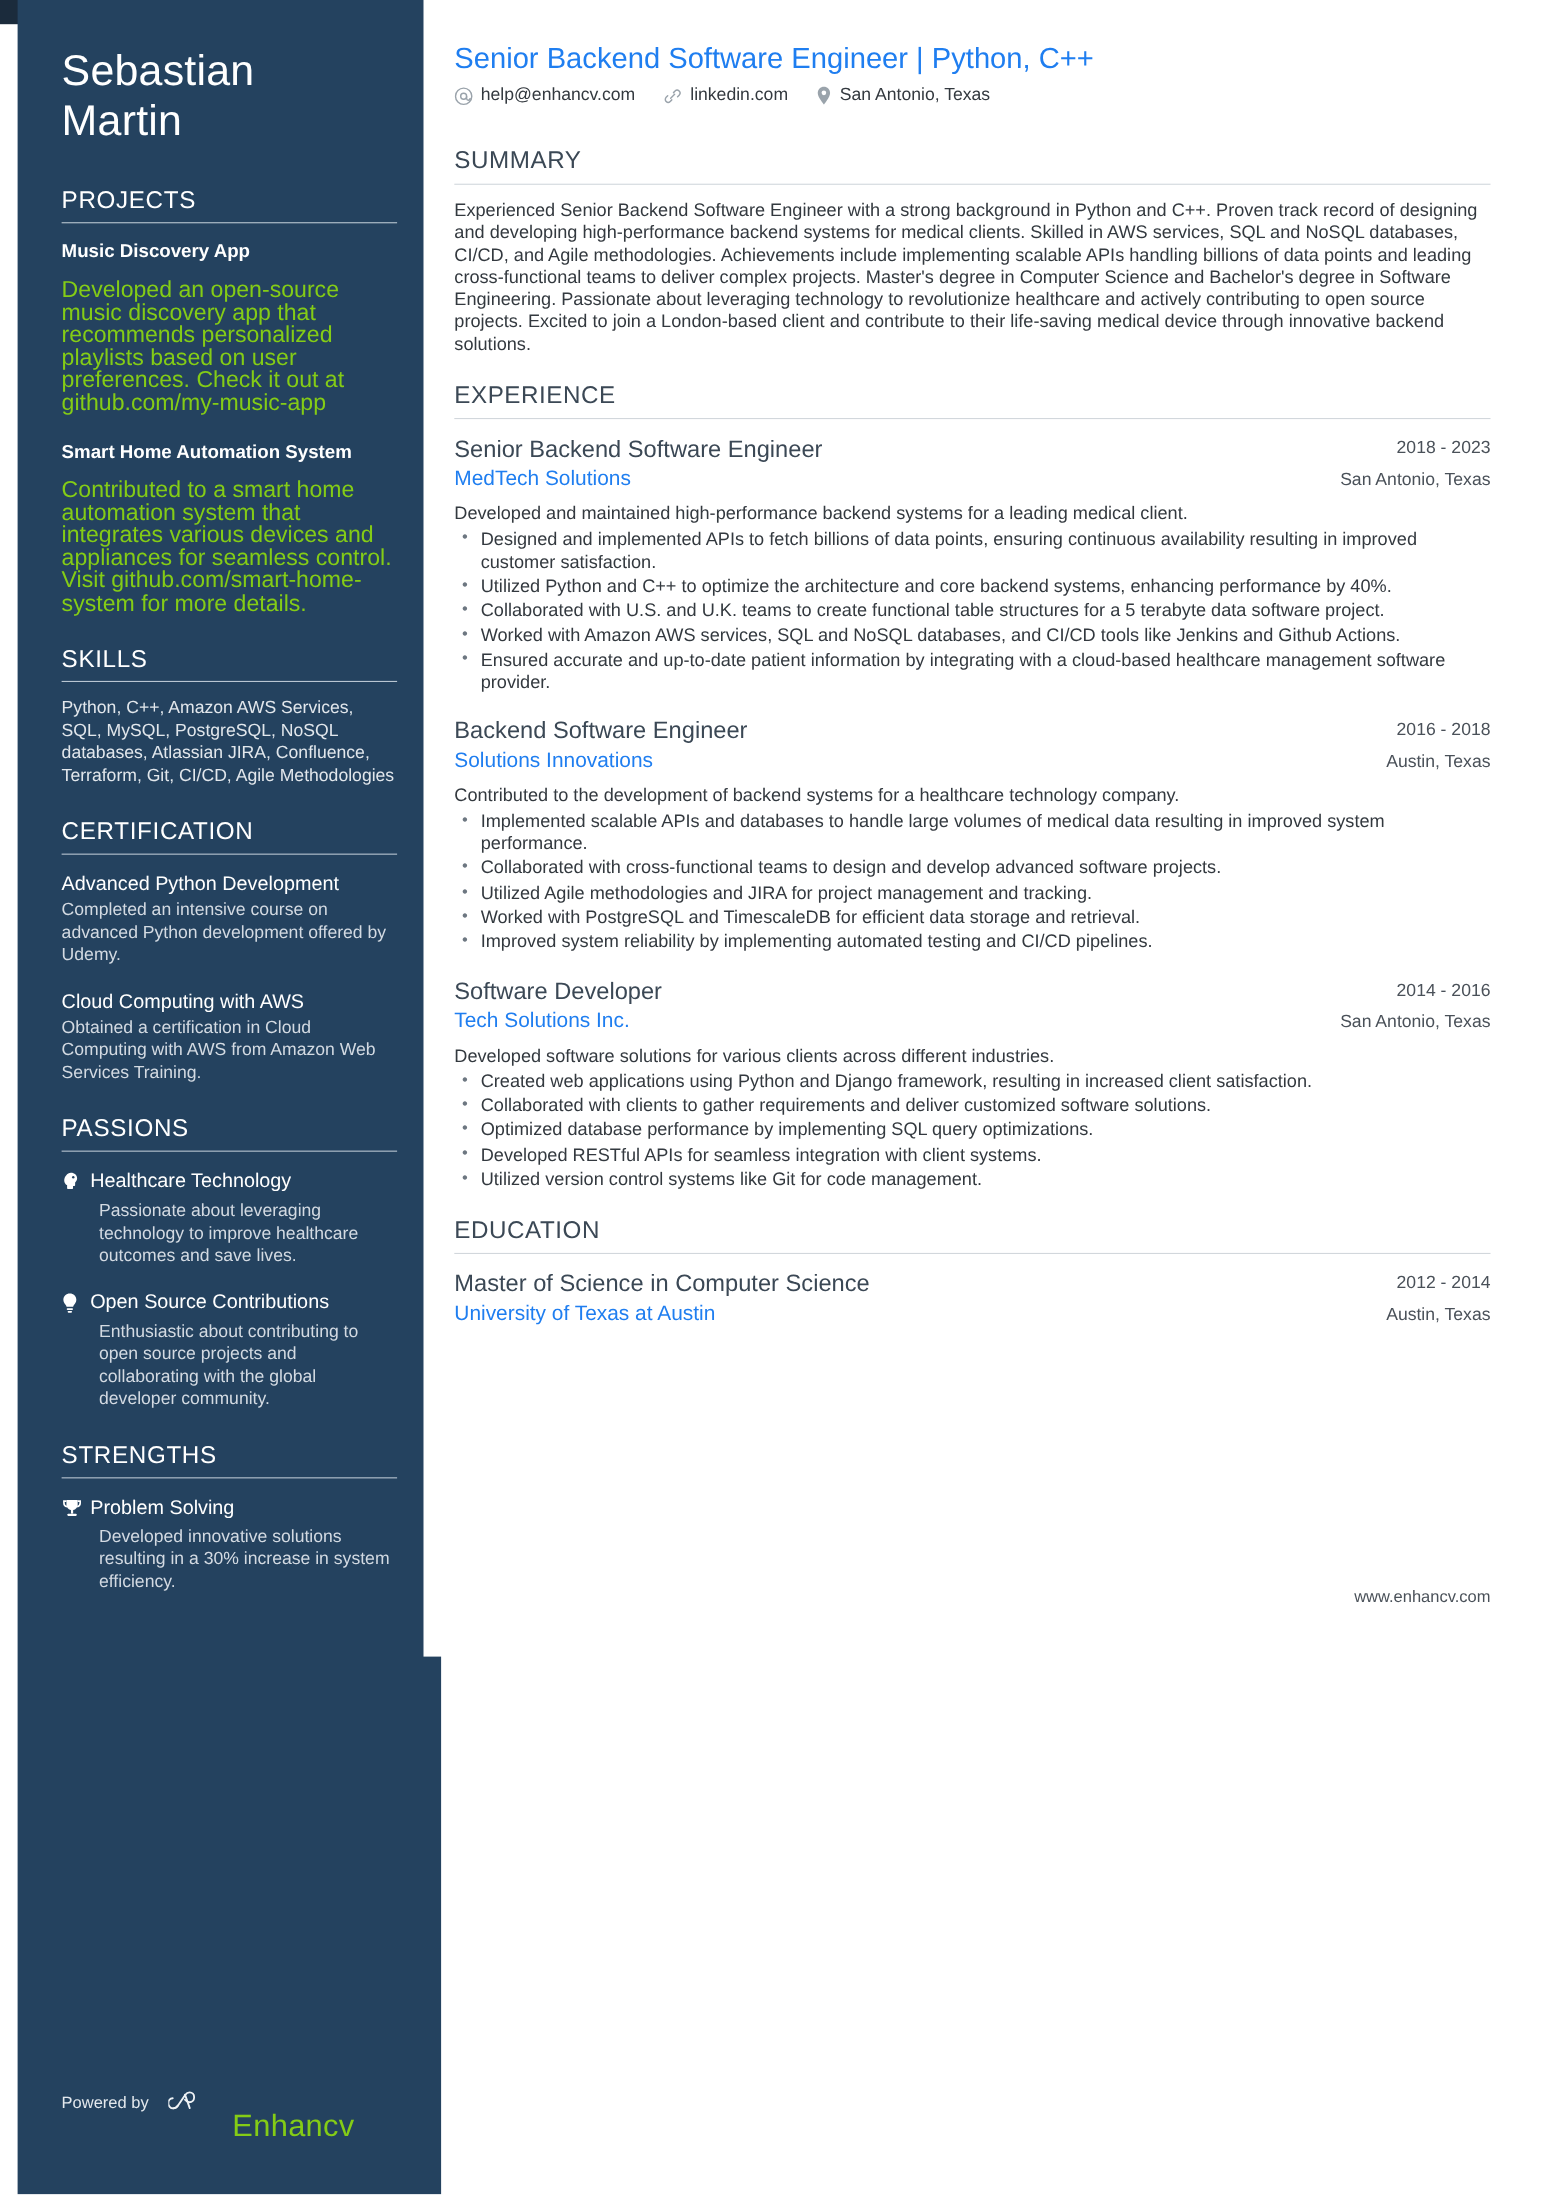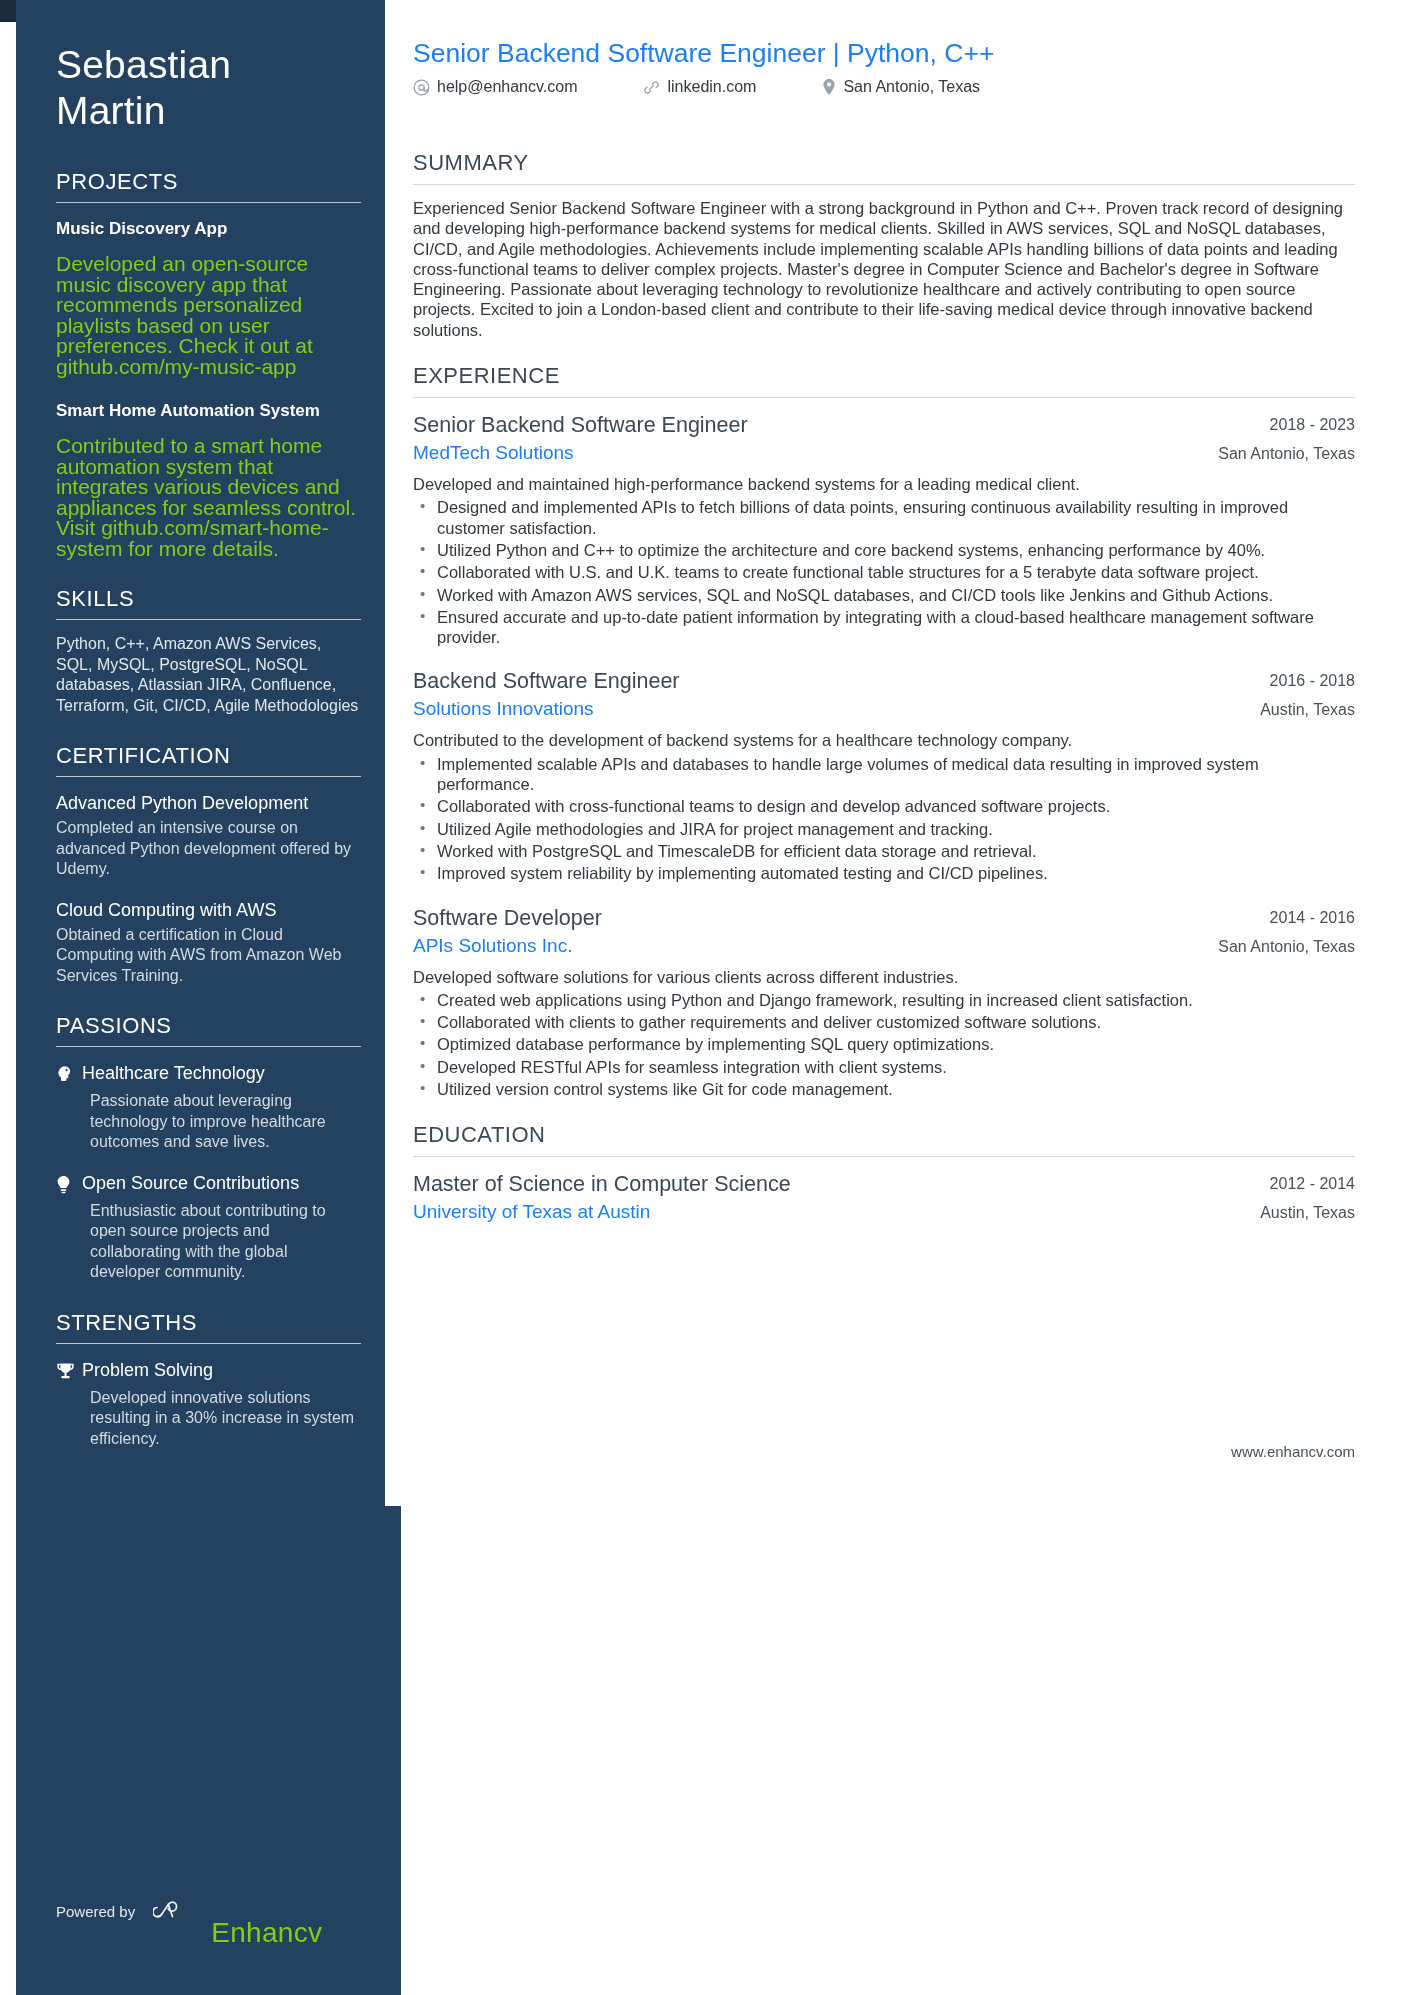--- a/index.html
+++ b/index.html
@@ -162,22 +162,21 @@
     color: #1f7ef0;
     font-weight: 400;
     margin-bottom: 8px;
   }
 
   .contact-row {
     display: flex;
     align-items: flex-start;
     font-size: 16px;
     color: #3c444c;
-    margin-bottom: 53px;
-    gap: 40px;
+    margin-bottom: 36px;
   }
   .contact-item {
     display: flex;
     align-items: center;
     margin-right: 26px;
   }
   .contact-item .ci { margin-right: 7px; display: flex; align-items: center; }
   .contact-text { font-size: 16px; color: #33393f; }
 
   .main-heading {
@@ -482,21 +481,21 @@
       </div>
 
       <div class="entry-gap"></div>
 
       <div class="entry">
         <div class="entry-head">
           <div class="entry-role">Software Developer</div>
           <div class="entry-dates">2014 - 2016</div>
         </div>
         <div class="entry-sub">
-          <div class="entry-org">APIs Solutions Inc.</div>
+          <div class="entry-org">Tech Solutions Inc.</div>
           <div class="entry-loc">San Antonio, Texas</div>
         </div>
         <p class="entry-desc">Developed software solutions for various clients across different industries.</p>
         <ul class="bullets">
           <li class="bullet">Created web applications using Python and Django framework, resulting in increased client satisfaction.</li>
           <li class="bullet">Collaborated with clients to gather requirements and deliver customized software solutions.</li>
           <li class="bullet">Optimized database performance by implementing SQL query optimizations.</li>
           <li class="bullet">Developed RESTful APIs for seamless integration with client systems.</li>
           <li class="bullet">Utilized version control systems like Git for code management.</li>
         </ul>

